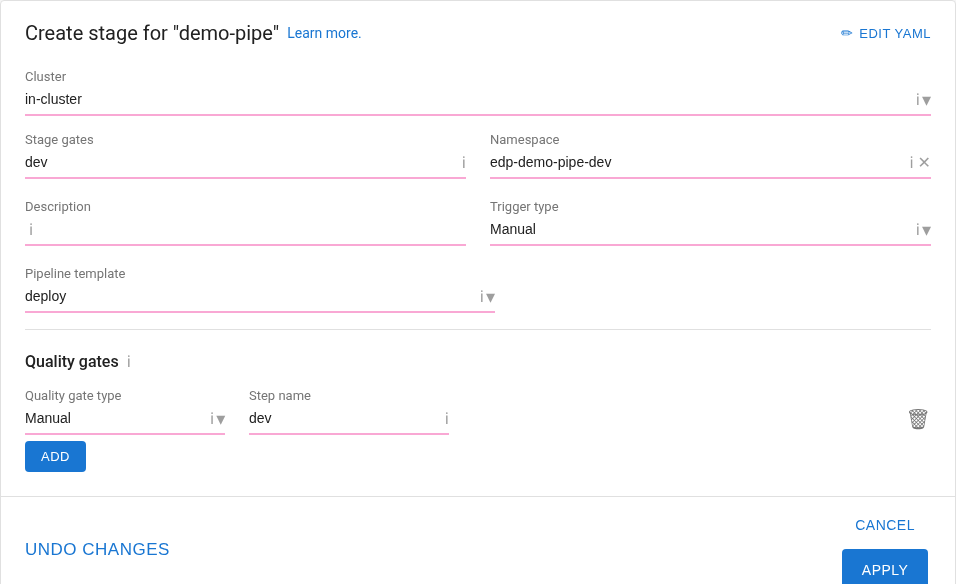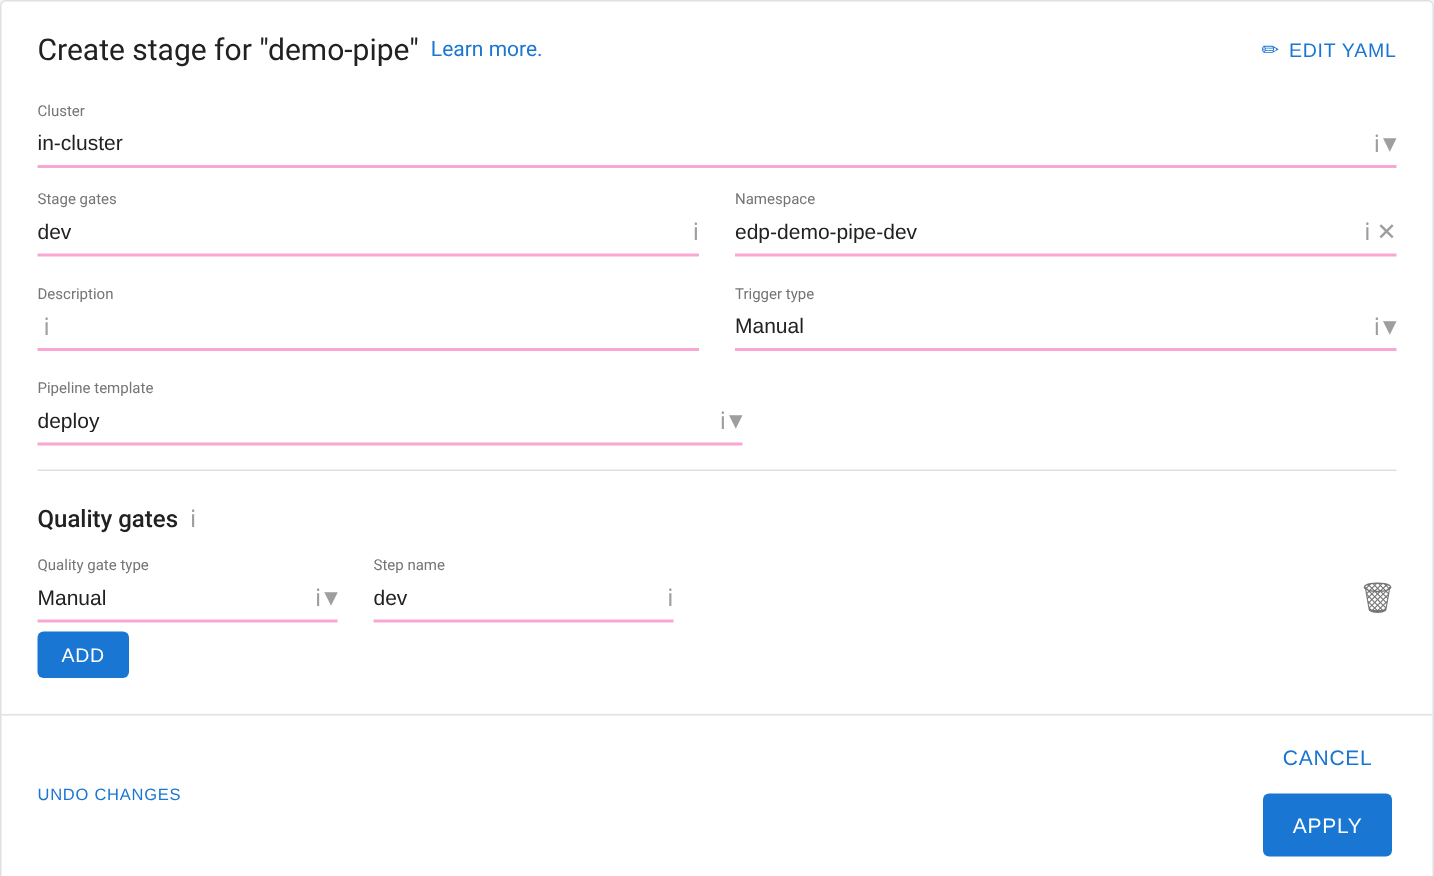--- a/index.html
+++ b/index.html
@@ -71,21 +71,21 @@
       gap: 24px;
       margin-bottom: 4px;
     }
     .field-group .form-field {
       flex: 1;
     }
     .form-field {
       margin-bottom: 16px;
     }
     .field-label {
-      font-size: 10px;
+      font-size: 13px;
       color: #757575;
       margin-bottom: 4px;
       display: block;
     }
     .field-input-wrapper {
       display: flex;
       align-items: center;
       border-bottom: 2px solid #f9a8d4;
       padding-bottom: 4px;
       position: relative;
@@ -183,21 +183,21 @@
       padding: 12px 24px 16px 24px;
       border-top: 1px solid #e0e0e0;
       margin-top: 8px;
     }
     .footer-left {
       display: flex;
       align-items: center;
     }
     .undo-btn {
       color: #1976d2;
-      font-size: 11px;
+      font-size: 17px;
       font-weight: 500;
       text-transform: uppercase;
       letter-spacing: 0.5px;
       cursor: pointer;
       border: none;
       background: none;
     }
     .footer-right {
       display: flex;
       gap: 8px;

